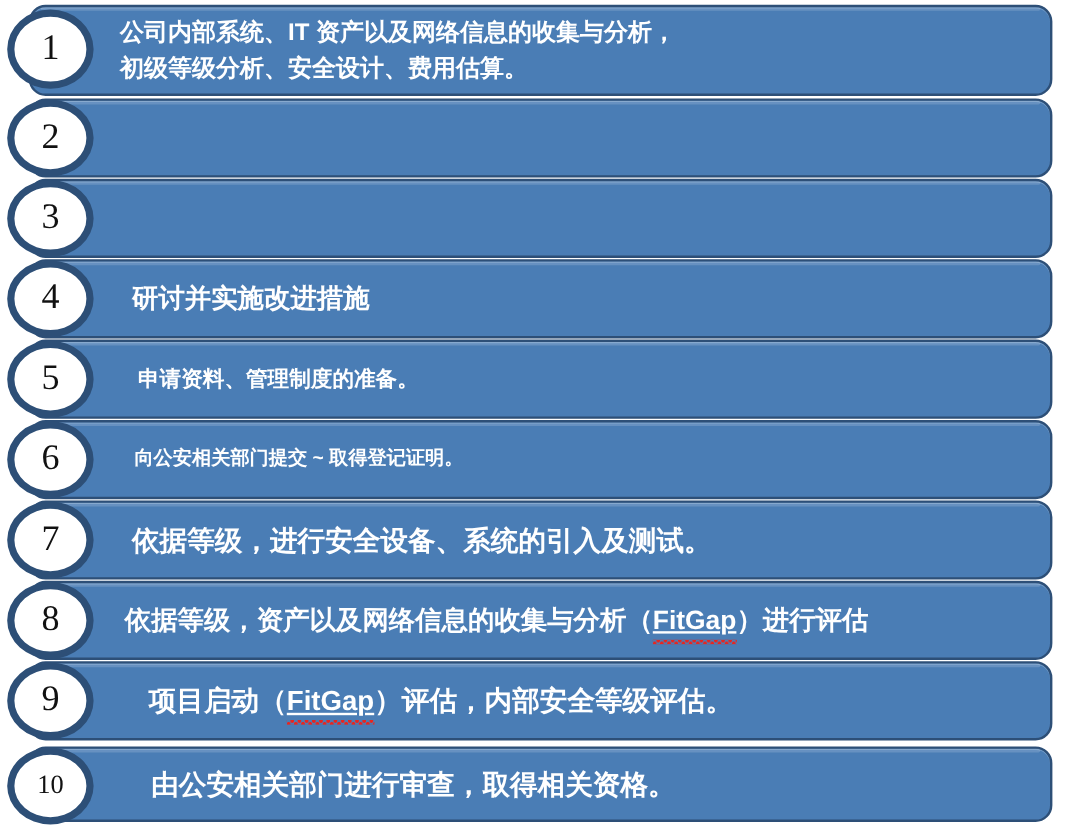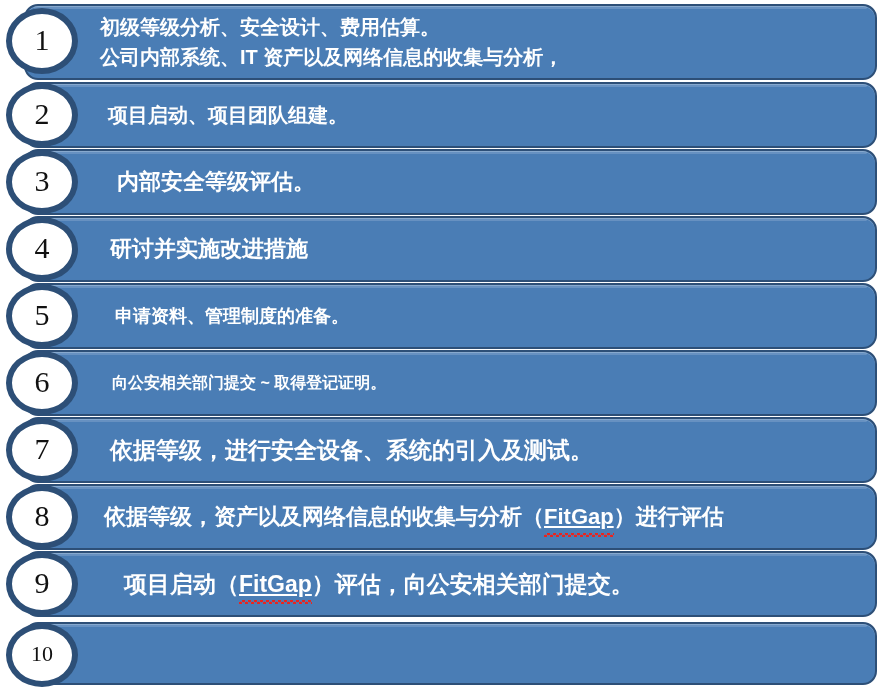--- a/index.html
+++ b/index.html
@@ -120,42 +120,36 @@
 <body>
 
 <div id="flow">
 
   <div class="step-row" style="top:4px; height:76px;">
     <div class="bar"></div>
     <div class="num-badge" style="top:4px; height:66px; font-size:30px;">
       <span>1</span>
     </div>
     <div class="bar-text" style="left:100px; font-size:20px; line-height:30px;">
+      <span class="line">公司内部系统、IT 资产以及网络信息的收集与分析，</span>
       <span class="line">初级等级分析、安全设计、费用估算。</span>
-      <span class="line">公司内部系统、IT 资产以及网络信息的收集与分析，</span>
     </div>
   </div>
 
   <div class="step-row" style="top:82px; height:66px;">
     <div class="bar"></div>
     <div class="num-badge" style="top:1px; height:64px; font-size:30px;">
       <span>2</span>
     </div>
-    <div class="bar-text" style="left:108px; font-size:20px; line-height:28px;">
-      <span class="line">项目启动、项目团队组建。</span>
-    </div>
   </div>
 
   <div class="step-row" style="top:149px; height:66px;">
     <div class="bar"></div>
     <div class="num-badge" style="top:1px; height:64px; font-size:30px;">
       <span>3</span>
-    </div>
-    <div class="bar-text" style="left:117px; font-size:22px; line-height:30px;">
-      <span class="line">内部安全等级评估。</span>
     </div>
   </div>
 
   <div class="step-row" style="top:216px; height:66px;">
     <div class="bar"></div>
     <div class="num-badge" style="top:1px; height:64px; font-size:30px;">
       <span>4</span>
     </div>
     <div class="bar-text" style="left:110px; font-size:22px; line-height:30px;">
       <span class="line">研讨并实施改进措施</span>
@@ -201,24 +195,27 @@
       <span class="line"><span>依据等级，资产以及网络信息的收集与分析（</span><span class="spellerr">FitGap</span><span>）进行评估</span></span>
     </div>
   </div>
 
   <div class="step-row" style="top:551px; height:66px;">
     <div class="bar"></div>
     <div class="num-badge" style="top:1px; height:64px; font-size:30px;">
       <span>9</span>
     </div>
     <div class="bar-text" style="left:124px; font-size:23px; line-height:30px;">
-      <span class="line"><span>项目启动（</span><span class="spellerr">FitGap</span><span>）评估，向公安相关部门提交。</span></span>
+      <span class="line"><span>项目启动（</span><span class="spellerr">FitGap</span><span>）评估，内部安全等级评估。</span></span>
     </div>
   </div>
 
   <div class="step-row" style="top:622px; height:63px;">
     <div class="bar"></div>
     <div class="num-badge" style="top:1px; height:64px; font-size:22px;">
       <span>10</span>
     </div>
+    <div class="bar-text" style="left:126px; font-size:23px; line-height:30px;">
+      <span class="line">由公安相关部门进行审查，取得相关资格。</span>
+    </div>
   </div>
 
 </div>
 
 </body></html>

